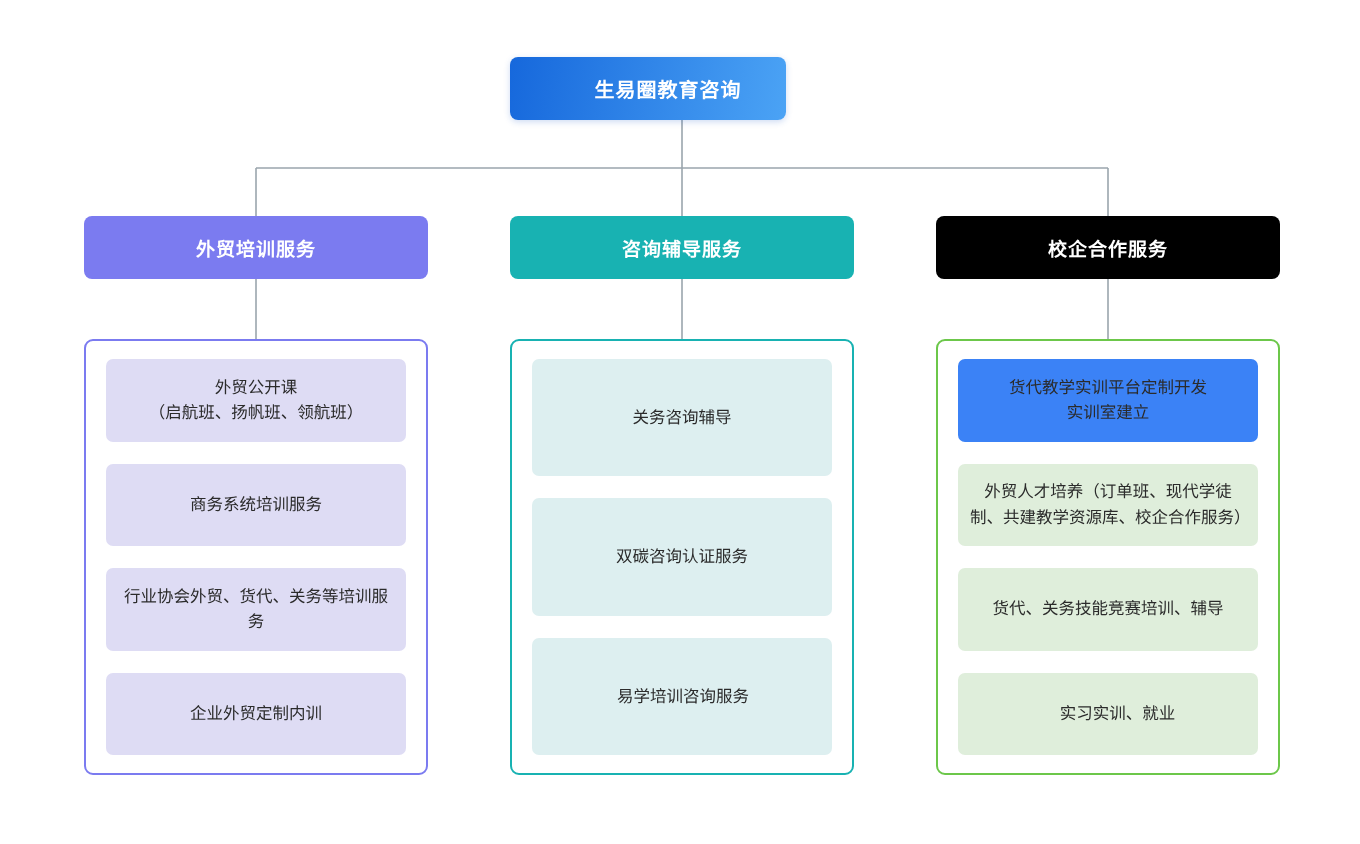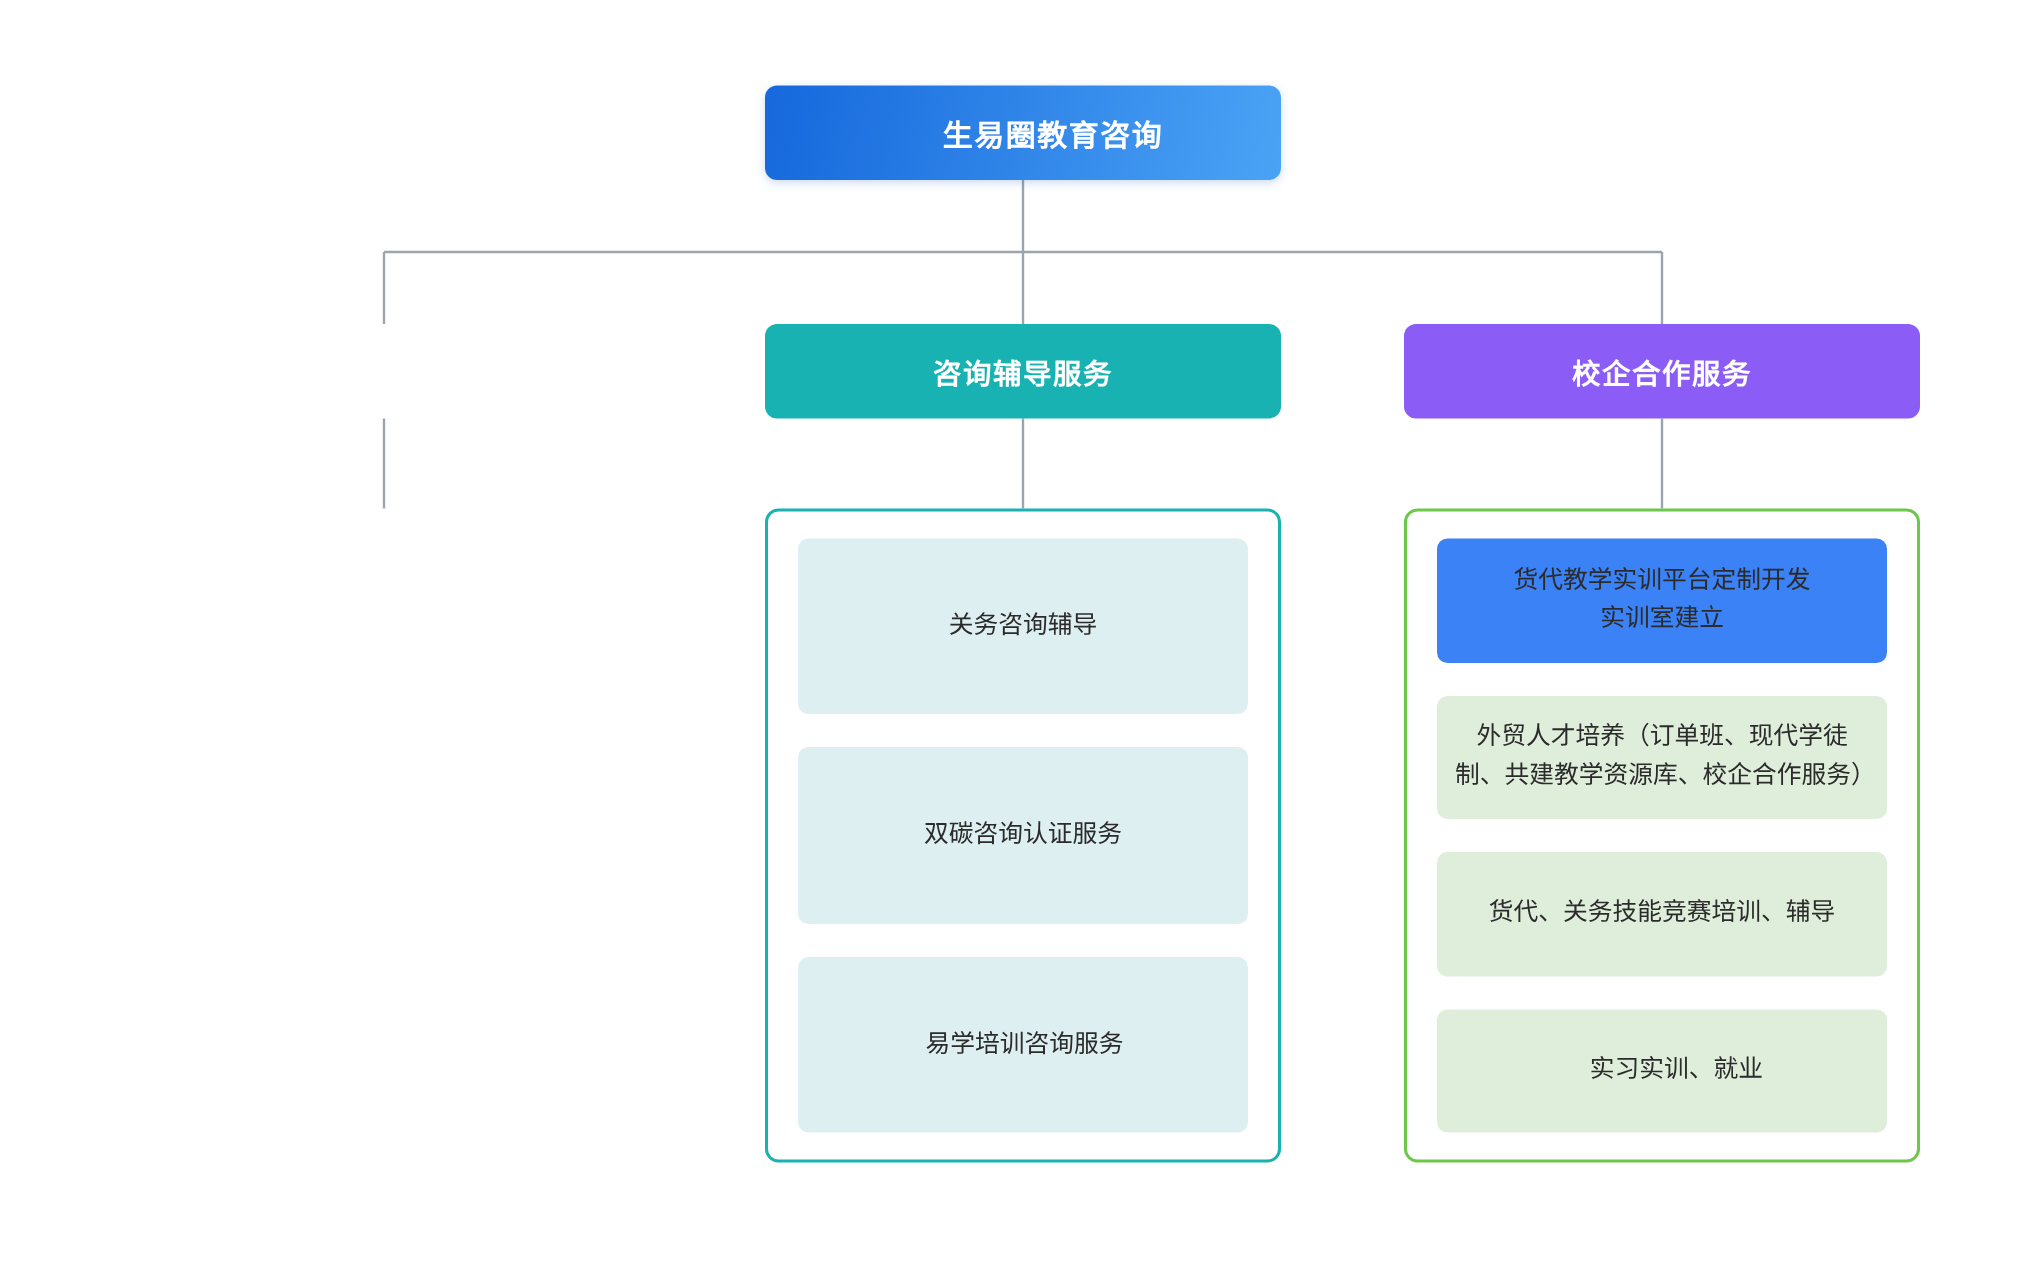--- a/index.html
+++ b/index.html
@@ -31,21 +31,21 @@
     width: 1360px;
     height: 844px;
     pointer-events: none;
   }
 
   
   .root-node {
     position: absolute;
     left: 510px;
     top: 57px;
-    width: 344px;
+    width: 276px;
     height: 63px;
     border-radius: 8px;
     display: flex;
     align-items: center;
     justify-content: center;
     color: #ffffff;
     font-size: 20px;
     font-weight: bold;
     letter-spacing: 1px;
     box-shadow: 0 2px 6px rgba(30, 90, 200, 0.22);
@@ -135,32 +135,42 @@
     <line x1="682" y1="168" x2="682" y2="216" stroke="#9aa5ad" stroke-width="1.6"></line>
     <line x1="1108" y1="168" x2="1108" y2="216" stroke="#9aa5ad" stroke-width="1.6"></line>
 
     <line x1="256" y1="279" x2="256" y2="339" stroke="#9aa5ad" stroke-width="1.6"></line>
     <line x1="682" y1="279" x2="682" y2="339" stroke="#9aa5ad" stroke-width="1.6"></line>
     <line x1="1108" y1="279" x2="1108" y2="339" stroke="#9aa5ad" stroke-width="1.6"></line>
   </svg>
 
   <div class="root-node" id="root-node" style="background: linear-gradient(100deg, rgb(22, 104, 220) 0%, rgb(75, 163, 245) 100%); color: rgb(255, 255, 255);">生易圈教育咨询</div>
 
+  <div class="branch branch-1">
+    <div class="branch-header" id="branch-header-0" style="background: rgb(123, 123, 240);">外贸培训服务</div>
+    <div class="branch-body" style="border-color: rgb(123, 123, 240);">
+      <div class="service-card" style="background: rgb(222, 220, 244);">外贸公开课
+（启航班、扬帆班、领航班）</div>
+      <div class="service-card" style="background: rgb(222, 220, 244);">商务系统培训服务</div>
+      <div class="service-card" style="background: rgb(222, 220, 244);">行业协会外贸、货代、关务等培训服务</div>
+      <div class="service-card" style="background: rgb(222, 220, 244);">企业外贸定制内训</div>
+    </div>
+  </div>
 
   <div class="branch branch-2">
     <div class="branch-header" id="branch-header-1" style="background: rgb(24, 178, 178);">咨询辅导服务</div>
     <div class="branch-body" style="border-color: rgb(24, 178, 178);">
       <div class="service-card" style="background: rgb(221, 239, 240);">关务咨询辅导</div>
       <div class="service-card" style="background: rgb(221, 239, 240);">双碳咨询认证服务</div>
       <div class="service-card" style="background: rgb(221, 239, 240); padding-left: 14px;">易学培训咨询服务</div>
     </div>
   </div>
 
   <div class="branch branch-3">
-    <div class="branch-header" id="branch-header-2" style="background: #8b5cf6;">校企合作服务</div>
+    <div class="branch-header" id="branch-header-2" style="background: #000000;">校企合作服务</div>
     <div class="branch-body" style="border-color: rgb(108, 199, 74);">
       <div class="service-card" style="background: #3b82f6;">货代教学实训平台定制开发
 实训室建立</div>
       <div class="service-card" style="background: rgb(223, 238, 219);">外贸人才培养（订单班、现代学徒制、共建教学资源库、校企合作服务）</div>
       <div class="service-card" style="background: rgb(223, 238, 219);">货代、关务技能竞赛培训、辅导</div>
       <div class="service-card" style="background: rgb(223, 238, 219); padding-left: 31px;">实习实训、就业</div>
     </div>
   </div>
 
 </div>

